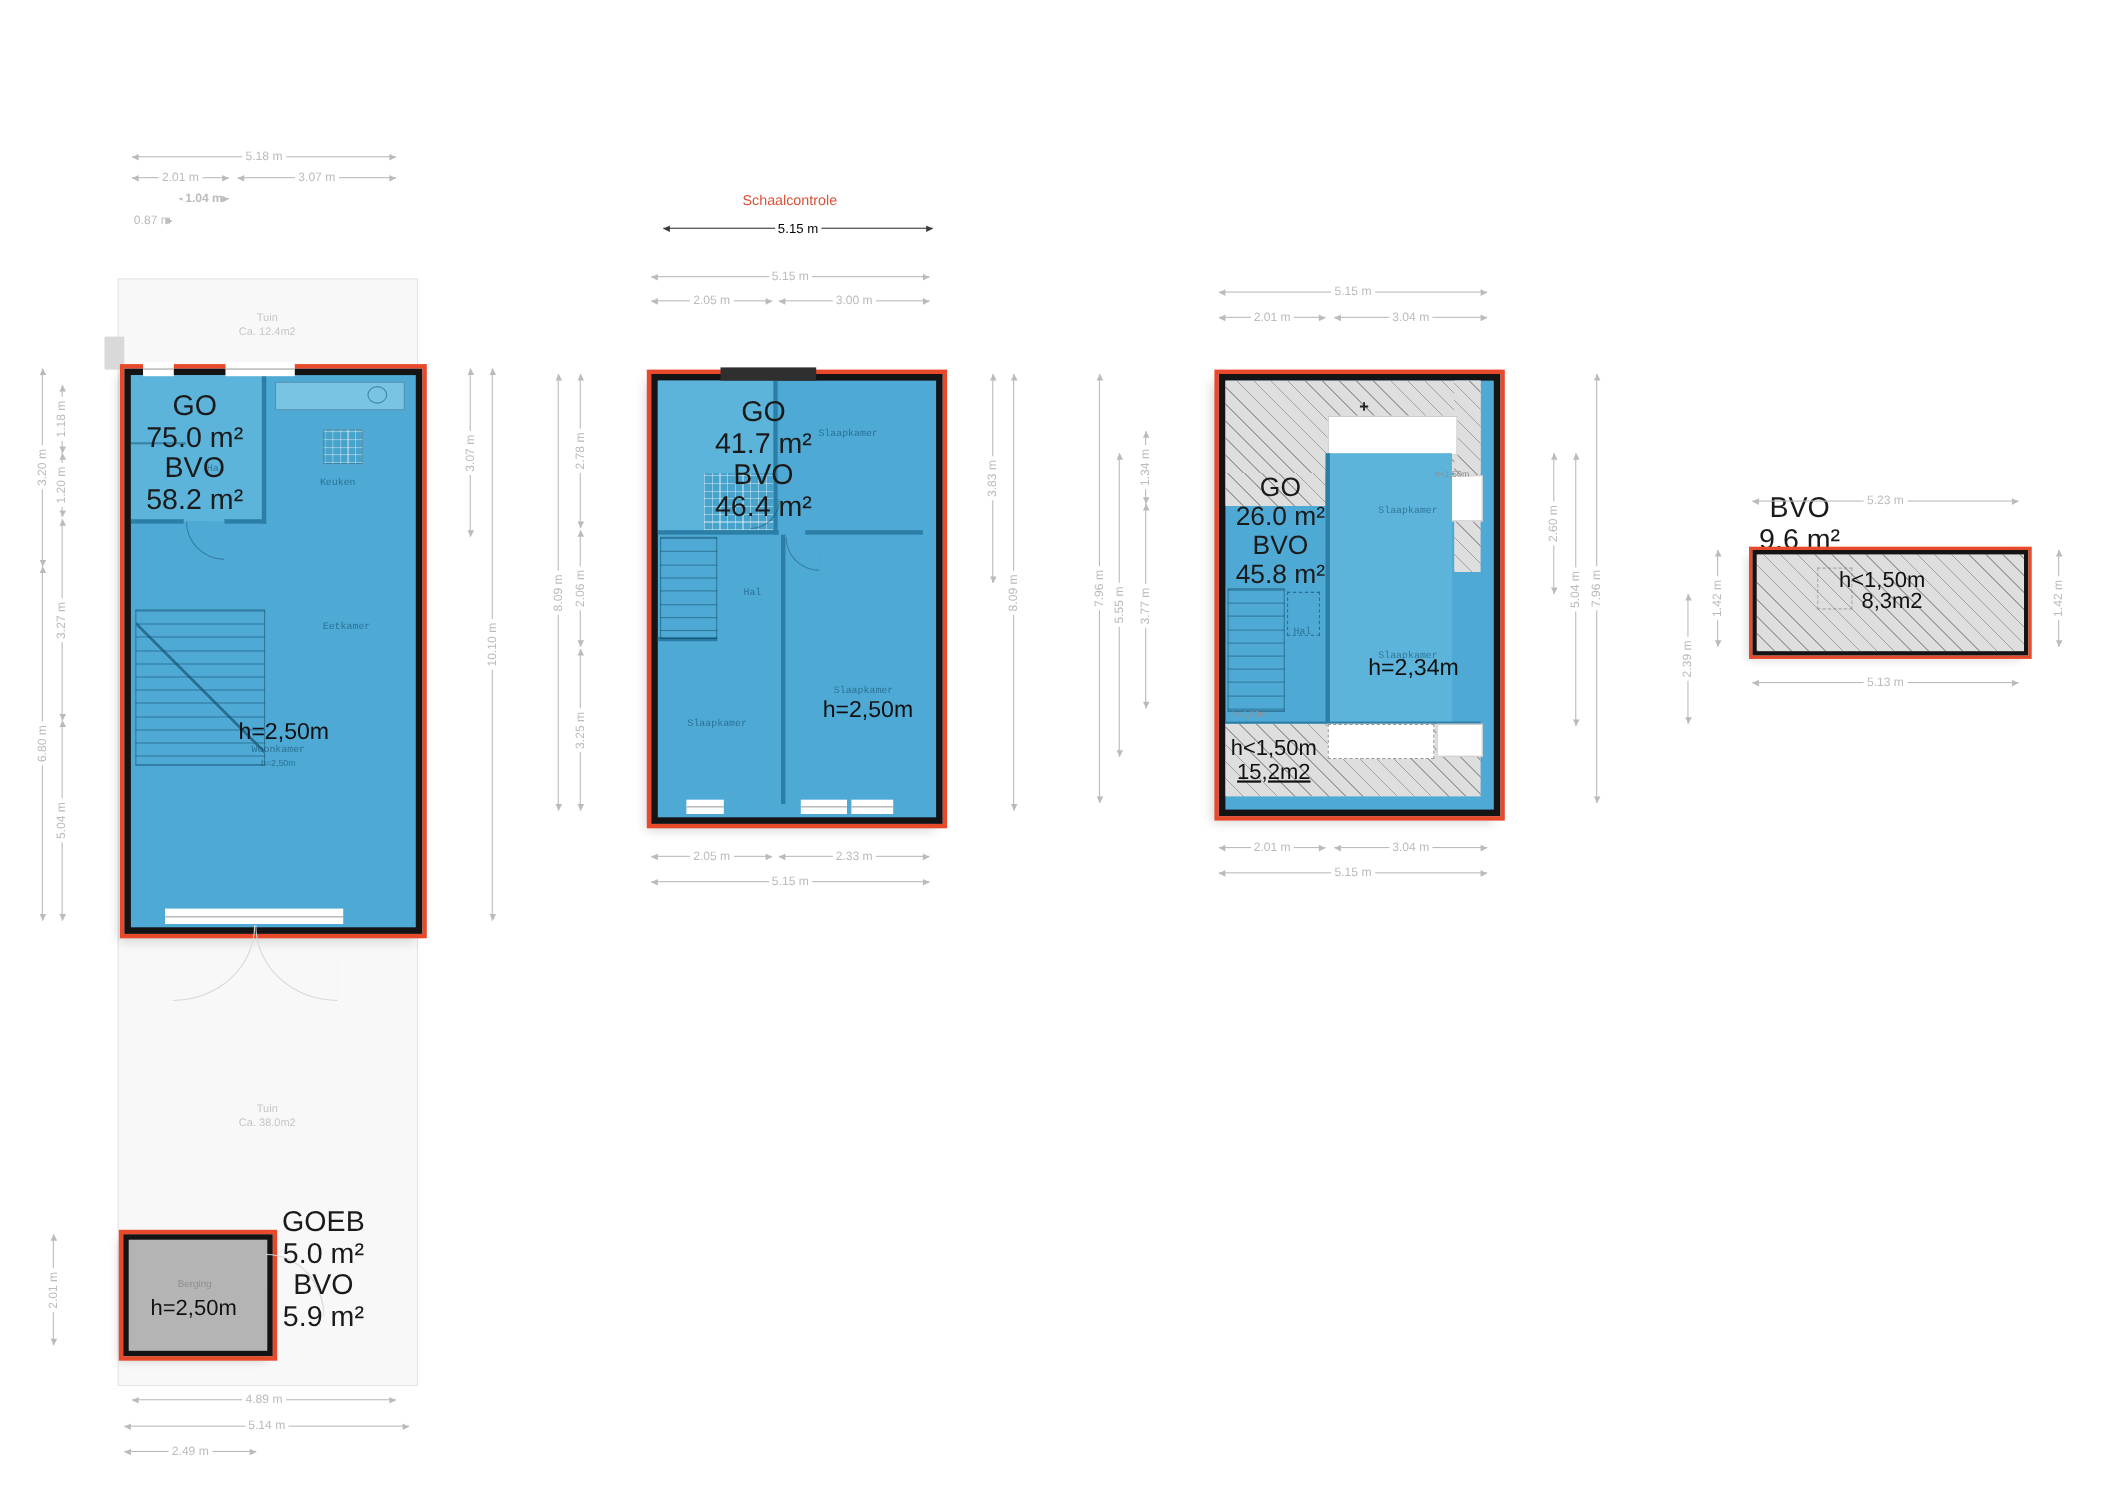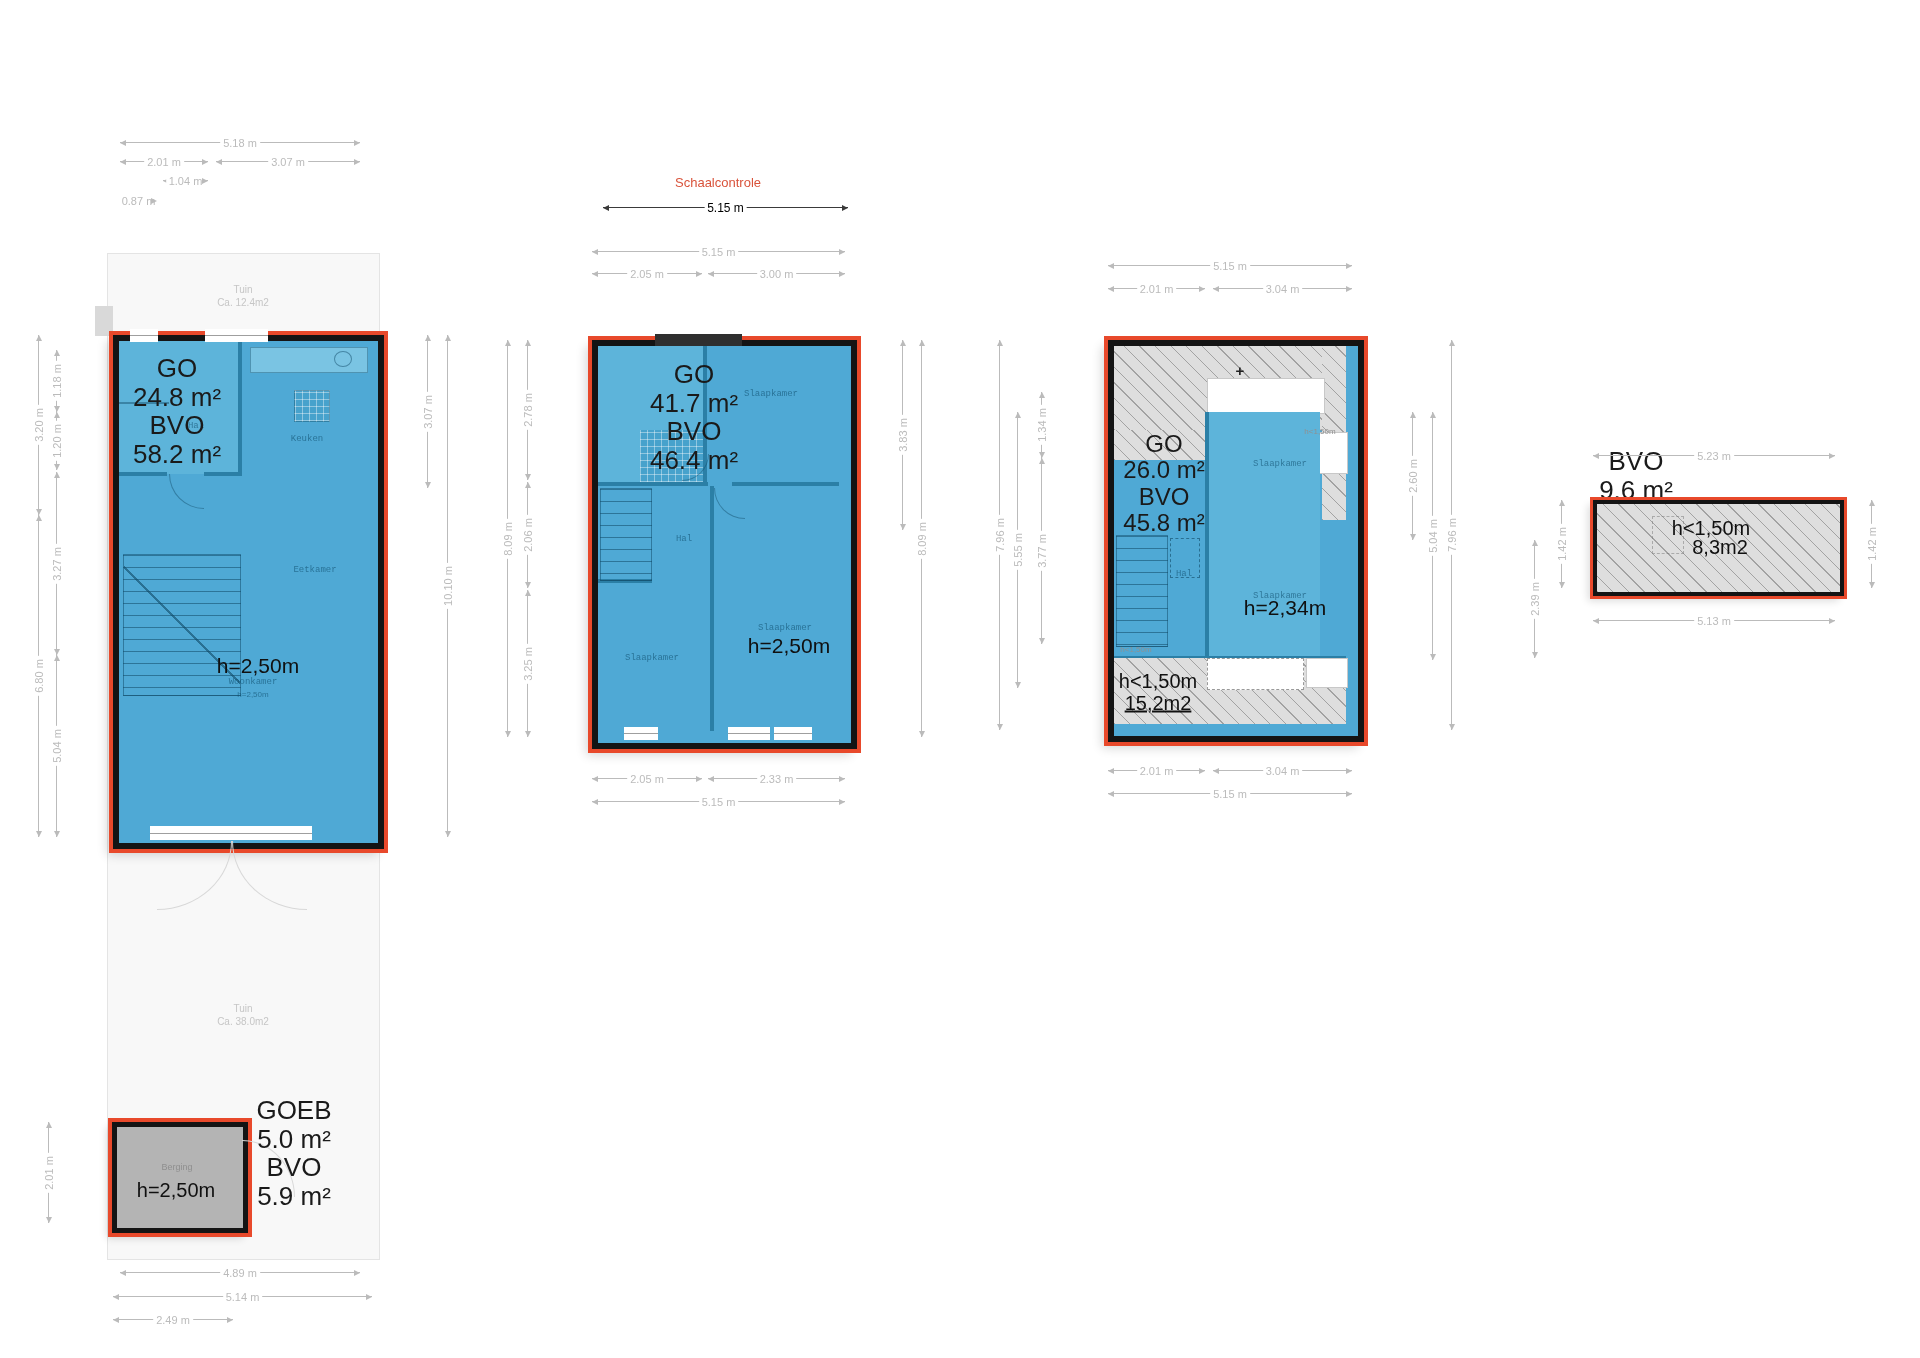--- a/index.html
+++ b/index.html
@@ -65,21 +65,21 @@
     </div>
   <div class="dimh" style="left:120px;top:156px;width:88px;">
       <span class="dl">2.01 m</span>
     </div>
   <div class="dimh" style="left:216px;top:156px;width:144px;">
       <span class="dl">3.07 m</span>
     </div>
   <div class="dimh" style="left:120px;top:175px;width:37px;margin-top:20px;">
       <span class="dl">0.87 m</span>
     </div>
-  <div class="dimh" style="left:163px;top:175px;width:45px;">
+  <div class="dimh" style="left:163px;top:175px;width:45px;font-weight:bold;">
       <span class="dl">1.04 m</span>
     </div>
 
   <div class="dimv" style="left:51px;top:350px;height:62px;">
       <span class="dl">1.18 m</span>
     </div>
   <div class="dimv" style="left:51px;top:412px;height:58px;">
       <span class="dl">1.20 m</span>
     </div>
   <div class="dimv" style="left:51px;top:472px;height:183px;">
@@ -115,21 +115,21 @@
     <div class="abs stairs" style="left:4px;top:213px;width:116px;height:140px;">
       <div class="diag" style="position:absolute;inset:0;"></div>
     </div>
     <div class="abs rl" style="left:77px;top:85px;">Hal</div>
     <div class="abs rl" style="left:188px;top:98px;">Keuken</div>
     <div class="abs rl" style="left:196px;top:229px;">Eetkamer</div>
     <div class="abs rl" style="left:134px;top:341px;">Woonkamer</div>
     <div class="abs rls" style="left:134px;top:353px;">h=2,50m</div>
     <div class="abs area" style="left:0px;top:13px;width:116px;">
       <span>GO</span>
-      <span>24.8 m²</span>
+      <span>75.0 m²</span>
       <span>BVO</span>
       <span>58.2 m²</span>
     </div>
     <div class="abs hlabel" style="left:139px;top:325px;">h=2,50m</div>
   </div>
 
   <div class="abs win" style="left:130px;top:329px;width:28px;height:13px;"></div>
   <div class="abs win" style="left:205px;top:329px;width:63px;height:13px;"></div>
   <div class="abs win" style="left:150px;top:826px;width:162px;height:14px;"></div>
   <div class="abs arcg" style="left:157px;top:841px;width:74px;height:68px;border-radius:0 0 100% 0;border-top:none;border-left:none;"></div>

